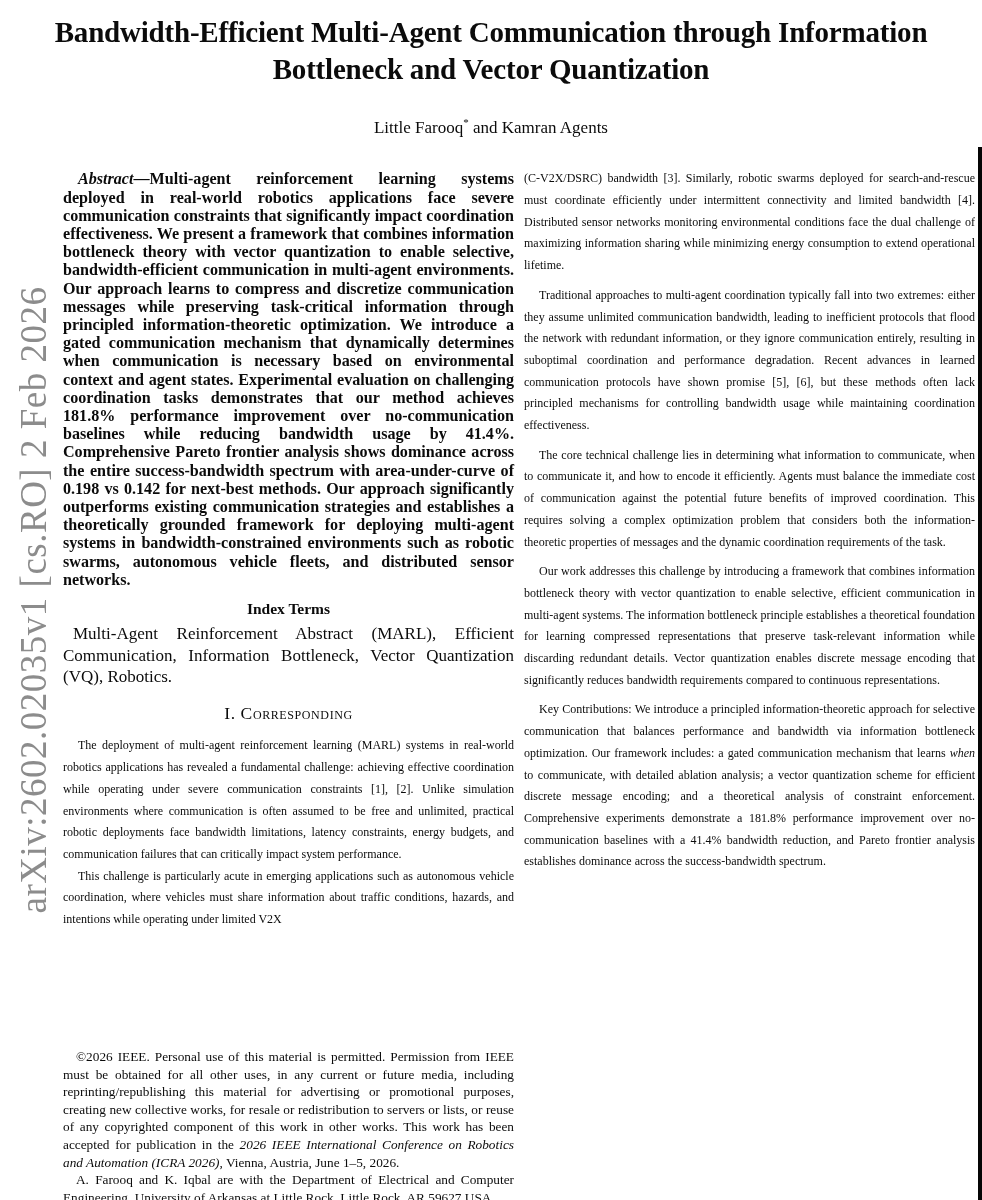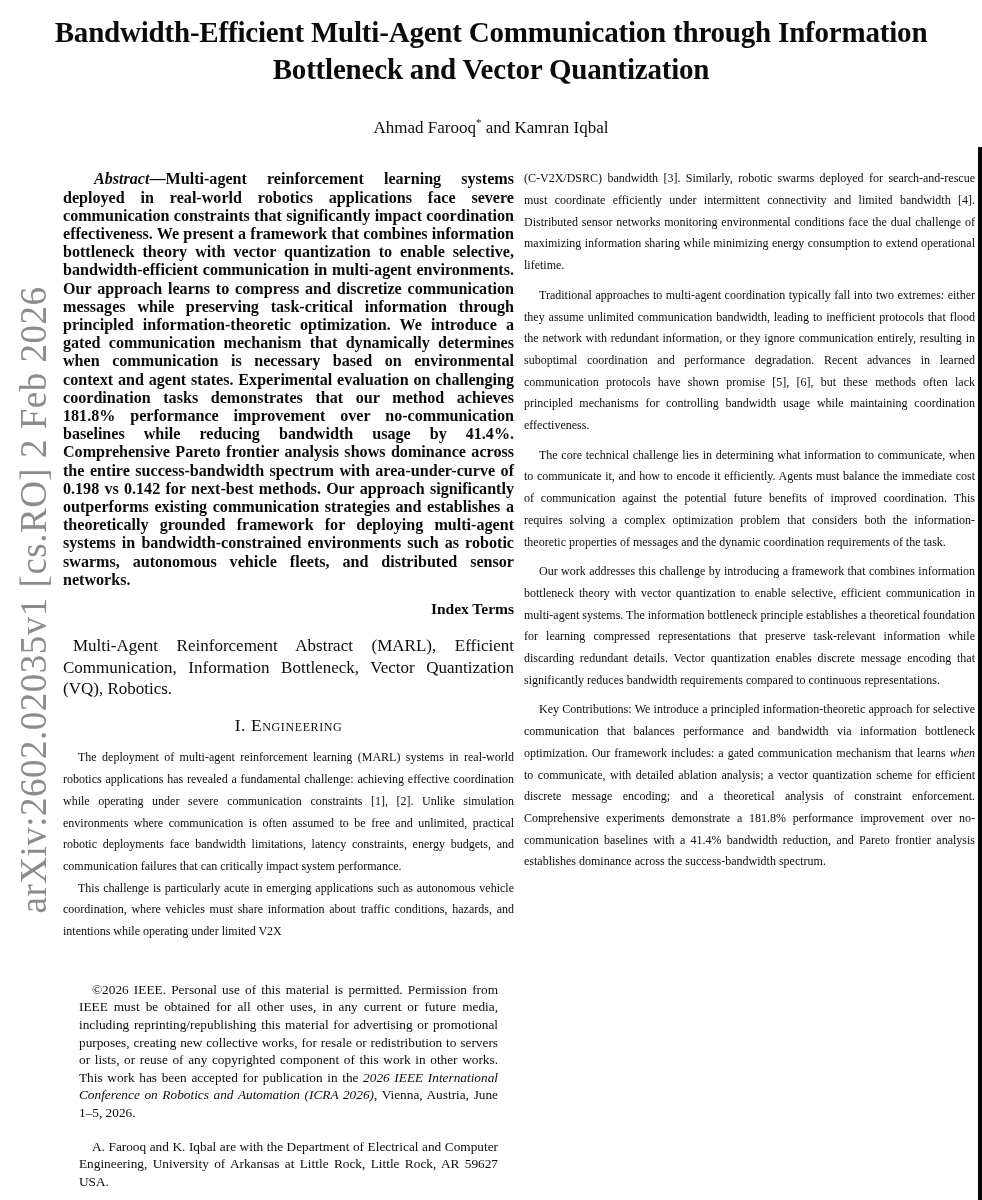--- a/index.html
+++ b/index.html
@@ -39,24 +39,24 @@
     -webkit-hyphens:auto;
   }
   .col-left { display:flex; flex-direction:column; }
   .abstract-par {
     margin:2px 0 0;
     font-size:16.1px;
     font-weight:bold;
     line-height:18.2px;
     text-indent:15px;
   }
-  .abstract-lead { font-style:italic;margin-left:16px; }
+  .abstract-lead { font-style:italic; }
   .index-heading {
-    margin:11px 0 16px;
-    text-align:right;
+    margin:11px 0 4px;
+    text-align:center;
     text-indent:0;
     font-size:15.5px;
     font-weight:bold;
   }
   .index-terms {
     margin:1px 0 0;
     font-size:17px;
     line-height:21.4px;
     text-indent:10px;
   }
@@ -74,21 +74,21 @@
     line-height:21.7px;
   }
   .body-par.indent { text-indent:15px; }
   .col-right .body-par + .body-par { margin-top:8px; }
   .footnotes {
     margin-top:auto;
     padding-bottom:2px;
     font-size:13.3px;
     line-height:17.6px;
   }
-  .fn { margin:16px; }
+  .fn { margin:0; }
   .fn.indent { text-indent:13px; }
   .arxiv-watermark {
     position:absolute;
     top:600px; left:33px;
     transform:translate(-50%,-50%) rotate(-90deg);
     white-space:nowrap;
     font-size:37px;
     color:#8c8c8c;
     letter-spacing:0.5px;
   }
@@ -104,31 +104,31 @@
 </head>
 <body>
 
 <div class="page">
 
   <div class="arxiv-watermark">arXiv:2602.02035v1  [cs.RO]  2 Feb 2026</div>
   <div class="scan-bar"></div>
 
   <h1 class="paper-title">Bandwidth-Efficient Multi-Agent Communication through Information Bottleneck and Vector Quantization</h1>
 
-  <div class="authors"><span>Ahmad Farooq</span><sup>*</sup><span> and Kamran Iqbal</span></div>
+  <div class="authors"><span>Little Farooq</span><sup>*</sup><span> and Kamran Agents</span></div>
 
   <div class="columns">
 
     <div class="col col-left">
       <p class="abstract-par"><span class="abstract-lead">Abstract</span><span>—</span><span>Multi-agent reinforcement learning systems deployed in real-world robotics applications face severe communication constraints that significantly impact coordination effectiveness. We present a framework that combines information bottleneck theory with vector quantization to enable selective, bandwidth-efficient communication in multi-agent environments. Our approach learns to compress and discretize communication messages while preserving task-critical information through principled information-theoretic optimization. We introduce a gated communication mechanism that dynamically determines when communication is necessary based on environmental context and agent states. Experimental evaluation on challenging coordination tasks demonstrates that our method achieves 181.8% performance improvement over no-communication baselines while reducing bandwidth usage by 41.4%. Comprehensive Pareto frontier analysis shows dominance across the entire success-bandwidth spectrum with area-under-curve of 0.198 vs 0.142 for next-best methods. Our approach significantly outperforms existing communication strategies and establishes a theoretically grounded framework for deploying multi-agent systems in bandwidth-constrained environments such as robotic swarms, autonomous vehicle fleets, and distributed sensor networks.</span></p>
 
       <p class="abstract-par index-heading">Index Terms</p>
       <p class="index-terms">Multi-Agent Reinforcement Abstract (MARL), Efficient Communication, Information Bottleneck, Vector Quantization (VQ), Robotics.</p>
 
-      <h2 class="section-heading">I. Engineering</h2>
+      <h2 class="section-heading">I. Corresponding</h2>
 
       <p class="body-par indent">The deployment of multi-agent reinforcement learning (MARL) systems in real-world robotics applications has revealed a fundamental challenge: achieving effective coordination while operating under severe communication constraints [1], [2]. Unlike simulation environments where communication is often assumed to be free and unlimited, practical robotic deployments face bandwidth limitations, latency constraints, energy budgets, and communication failures that can critically impact system performance.</p>
       <p class="body-par indent">This challenge is particularly acute in emerging applications such as autonomous vehicle coordination, where vehicles must share information about traffic conditions, hazards, and intentions while operating under limited V2X</p>
 
       <div class="footnotes">
         <p class="fn indent"><span>©2026 IEEE. Personal use of this material is permitted. Permission from IEEE must be obtained for all other uses, in any current or future media, including reprinting/republishing this material for advertising or promotional purposes, creating new collective works, for resale or redistribution to servers or lists, or reuse of any copyrighted component of this work in other works. This work has been accepted for publication in the </span><i>2026 IEEE International Conference on Robotics and Automation (ICRA 2026)</i><span>, Vienna, Austria, June 1–5, 2026.</span></p>
         <p class="fn indent">A. Farooq and K. Iqbal are with the Department of Electrical and Computer Engineering, University of Arkansas at Little Rock, Little Rock, AR 59627 USA.</p>
 
       </div>
     </div>

